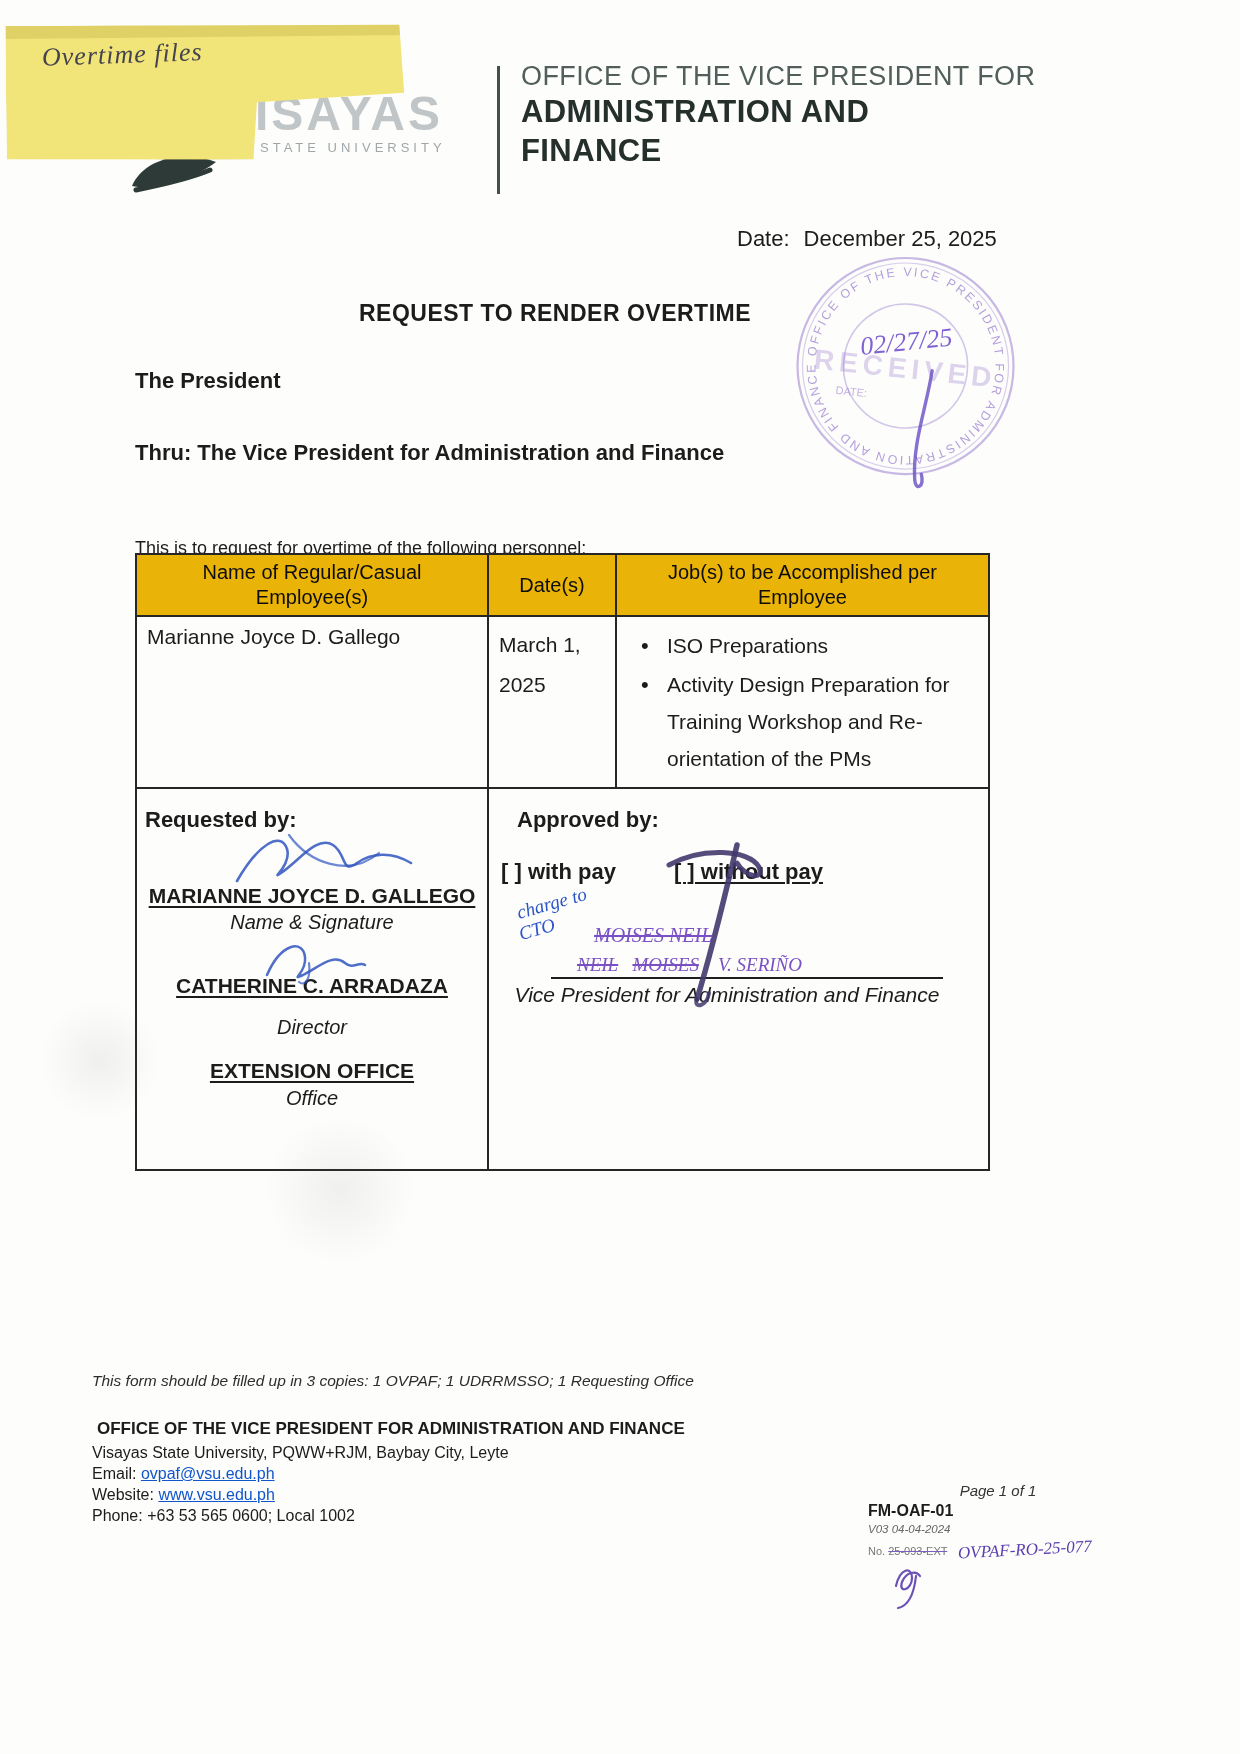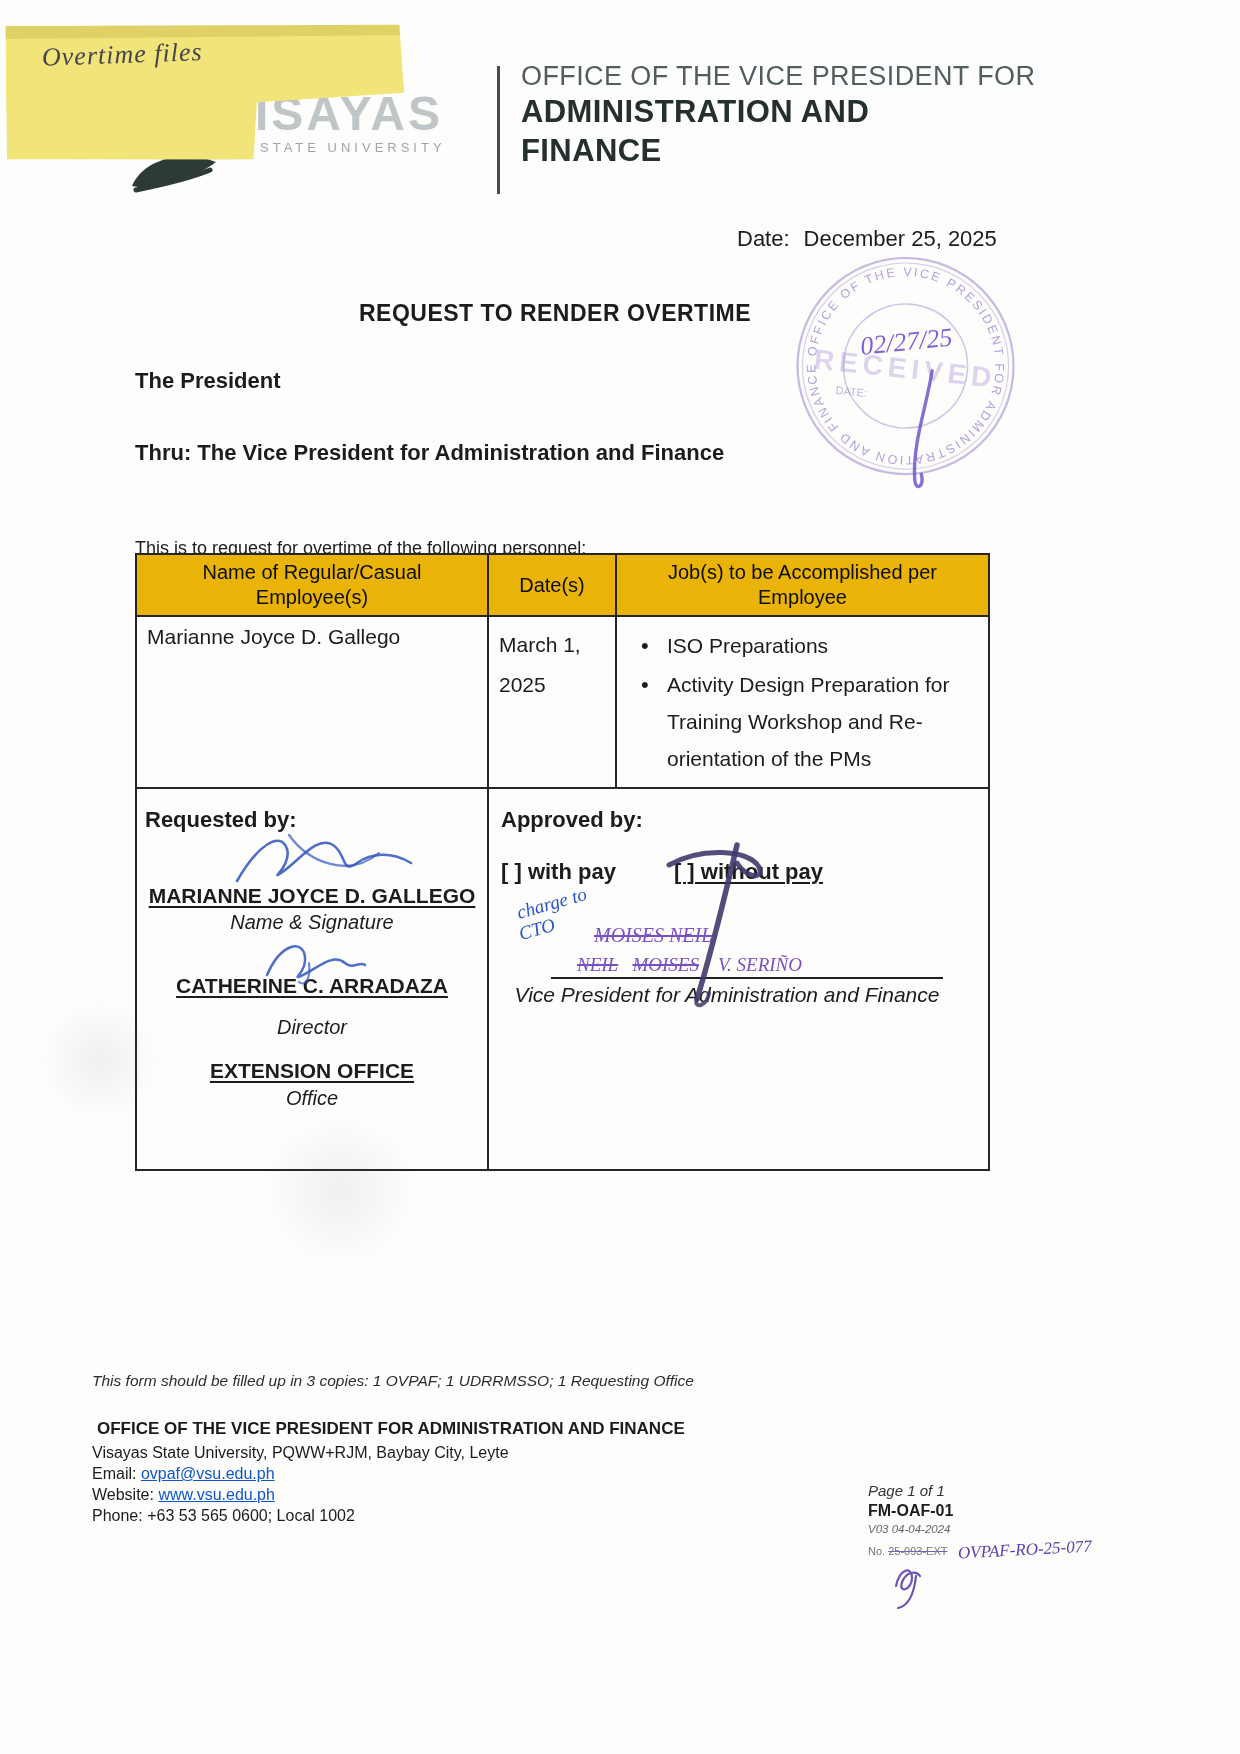--- a/index.html
+++ b/index.html
@@ -65,21 +65,21 @@
   .sig-rule{position:absolute;left:62px;top:188px;width:392px;border-top:2px solid #1f1f1f;}
   .approver-title{position:absolute;left:18px;top:194px;width:440px;text-align:center;font-style:italic;font-size:21px;}
   .sig-svg{position:absolute;z-index:3;}
 
   
   .copies-note{position:absolute;left:92px;top:1372px;font-size:15.5px;font-style:italic;color:#2d2d2d;}
   .footer-left{position:absolute;left:92px;top:1418px;font-size:16px;line-height:21px;}
   .f-office{font-weight:700;font-size:17px;padding-left:5px;margin-bottom:3px;}
   .link{color:#1155cc;text-decoration:underline;cursor:pointer;}
   .footer-right{position:absolute;left:868px;top:1482px;width:260px;font-size:15px;}
-  .f-page{font-style:italic;color:#333;}
+  .f-page{font-style:italic;color:#333;text-align:center;}
   .f-code{font-weight:700;font-size:16px;margin-top:3px;}
   .f-ver{font-style:italic;font-size:11.5px;color:#666;margin-top:3px;}
   .f-no{margin-top:5px;font-size:11px;color:#777;white-space:nowrap;}
   .f-no .strike2{text-decoration:line-through;text-decoration-color:#7a5fc0;}
   .f-no .hand-code{display:inline-block;font-family:"Liberation Serif",serif;font-style:italic;font-size:17px;color:#5b3fae;
     transform:rotate(-3deg);margin-left:8px;}
   .initials{position:absolute;left:18px;top:78px;}
 
   .smudge{position:absolute;border-radius:50%;background:radial-gradient(circle, rgba(120,120,120,.10), transparent 70%);}
 </style>
@@ -175,21 +175,21 @@
           <path d="M8,40 C22,8 44,4 46,22 C48,38 30,46 44,40 C60,32 74,18 86,28 C94,35 100,26 106,30" fill="none" stroke="#2f55c0" stroke-width="2.5" opacity="0.85" stroke-linecap="round"></path>
           <path d="M50,28 C52,44 46,52 40,47" fill="none" stroke="#2f55c0" stroke-width="2.2" opacity="0.7" stroke-linecap="round"></path>
         </svg>
         <div class="c-row" style="top:185px;"><span class="bold21 u">CATHERINE C. ARRADAZA</span></div>
         <div class="c-row ital" style="top:227px;">Director</div>
         <div class="c-row" style="top:270px;"><span class="u" style="font-size:21px;font-weight:600;">EXTENSION OFFICE</span></div>
         <div class="c-row ital" style="top:298px;">Office</div>
       </div>
 
       <div class="sig-right">
-        <div class="sec-label" style="left:12px;top:18px;text-align:right;">Approved by:</div>
+        <div class="sec-label" style="left:28px;top:18px;text-align:right;">Approved by:</div>
         <div class="pay-row">
           <span>[ ] with pay</span>
           <span class="u">[ ] without pay</span>
         </div>
         <div class="hand-blue" style="left:30px;top:104px;">
           <div>charge to</div>
           <div style="margin-left:-4px;">CTO</div>
         </div>
         <div class="hand-purple strike" style="left:105px;top:135px;">MOISES NEIL</div>
         <div class="hand-purple" style="left:88px;top:165px;font-size:19px;">

